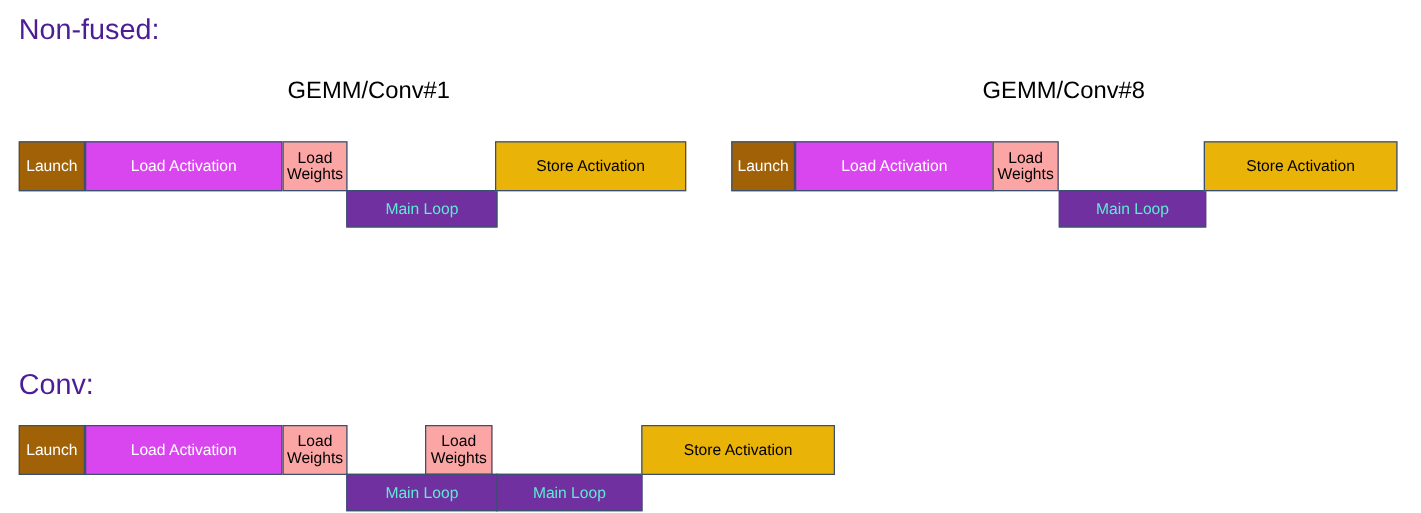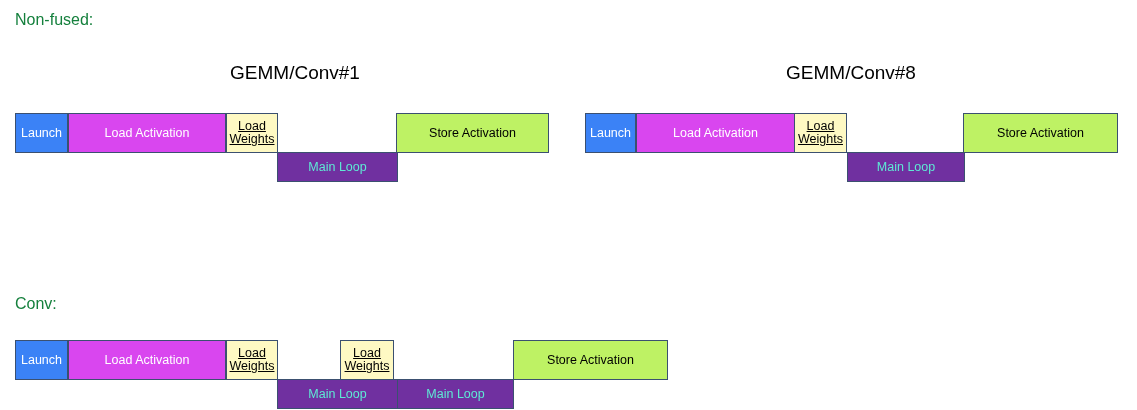--- a/index.html
+++ b/index.html
@@ -11,23 +11,23 @@
     width: 1137px;
     height: 410px;
     position: relative;
     overflow: hidden;
     font-family: "Liberation Sans", sans-serif;
     color: #000000;
   }
 
   .section-label {
     position: absolute;
-    font-size: 16px;
+    font-size: 23px;
     line-height: 1;
-    color: #15803d;
+    color: #4c1d95;
     white-space: nowrap;
   }
 
   .group-title {
     position: absolute;
     font-size: 19px;
     line-height: 1;
     color: #000000;
     white-space: nowrap;
     text-align: center;
@@ -41,25 +41,25 @@
     display: flex;
     align-items: center;
     justify-content: center;
     text-align: center;
     font-size: 12.5px;
     line-height: 1.04;
     overflow: hidden;
     white-space: pre-line;
   }
 
-  .bar.launch   { background: #3b82f6; color: #ffffff; }
+  .bar.launch   { background: #a16207; color: #ffffff; }
   .bar.load-act { background: #d946ef; color: #ffffff; }
-  .bar.load-w   { background: #fef9c3; color: #000000; text-decoration: underline; }
+  .bar.load-w   { background: #fca5a5; color: #000000; }
   .bar.main     { background: #7030a0; color: #5eead4; }
-  .bar.store    { background: #bef264; color: #000000; }
+  .bar.store    { background: #eab308; color: #000000; }
 
   .bar.load-w { font-size: 12.5px; }
 </style>
 </head>
 <body>
 
 <div id="canvas"></div>
 
 <div class="section-label" style="left: 15px; top: 12px;">Non-fused:</div>
 <div class="group-title" style="left: 283px; top: 63px; margin-left: 12px;">GEMM/Conv#1</div>

